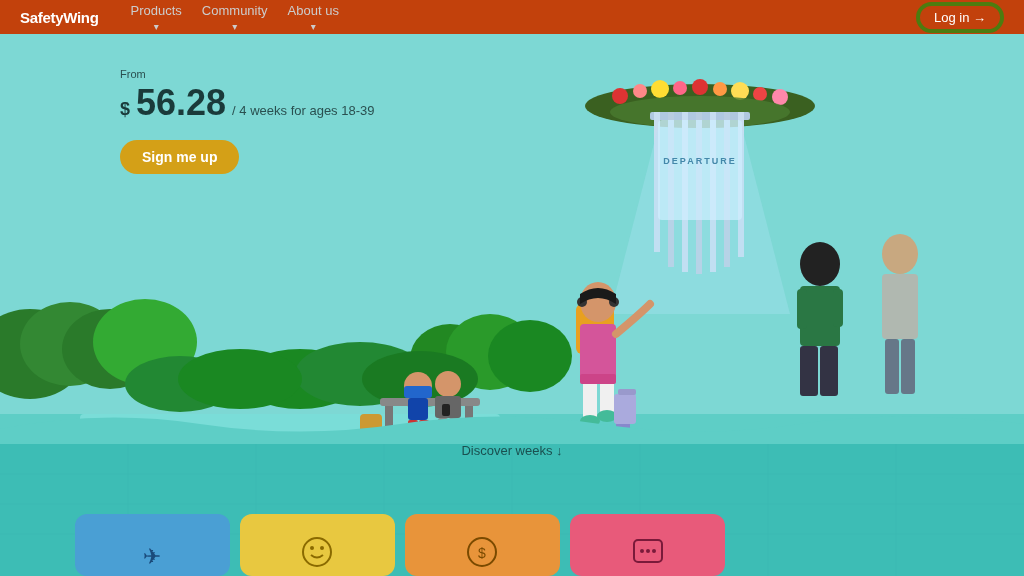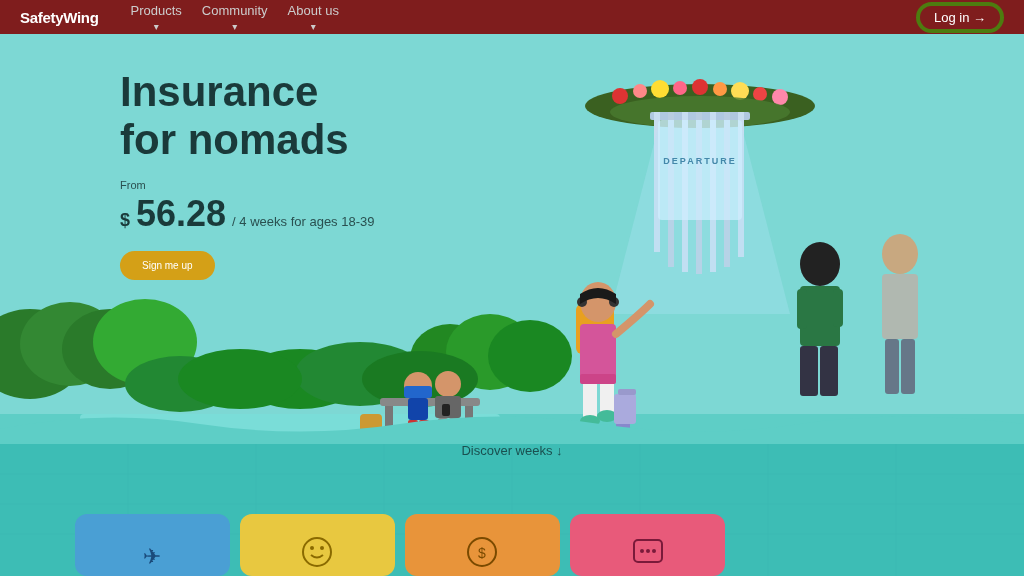--- a/index.html
+++ b/index.html
@@ -1,21 +1,21 @@
 <!DOCTYPE html>
 <html><head>
   <meta charset="utf-8">
   <style>
     * { margin: 0; padding: 0; box-sizing: border-box; }
     body { width: 1024px; height: 576px; overflow: hidden; font-family: -apple-system, BlinkMacSystemFont, 'Segoe UI', sans-serif; }
 
     
     .navbar {
       position: fixed; top: 0; left: 0; width: 100%; height: 34px;
-      background: #7f1d1d; display: flex; align-items: center; padding: 0 20px;
+      background: #c2410c; display: flex; align-items: center; padding: 0 20px;
       z-index: 100; gap: 24px;
     }
     .navbar-brand {
       color: white; font-weight: 700; font-size: 15px; letter-spacing: -0.3px; white-space: nowrap;
     }
     .navbar-nav { display: flex; align-items: center; gap: 4px; flex: 1; }
     .nav-item {
       color: #ccc; font-size: 13px; padding: 4px 8px; cursor: pointer;
       display: flex; align-items: center; gap: 3px; white-space: nowrap; flex-direction: column;
     }
@@ -55,21 +55,21 @@
       font-size: 18px; font-weight: 700; color: #1a3a3a;
     }
     .hero-price-amount {
       font-size: 36px; font-weight: 700; color: #1a3a3a;
     }
     .hero-price-period {
       font-size: 13px; color: #2a5050;
     }
     .hero-cta {
       background: #d4a017; color: white; border: none; border-radius: 20px;
-      padding: 9px 22px; font-size: 10px; font-weight: 400; cursor: pointer;
+      padding: 9px 22px; font-size: 14px; font-weight: 700; cursor: pointer;
     }
 
     
     .discover-more {
       position: absolute; bottom: 118px; left: 50%; transform: translateX(-50%);
       font-size: 13px; color: #1a5050; z-index: 10; white-space: nowrap;
       cursor: pointer;
     }
   </style>
 </head>
@@ -241,24 +241,20 @@
     <circle cx="482" cy="518" r="14" fill="none" stroke="#7a4a00" stroke-width="2"></circle>
     <text x="482" y="524" text-anchor="middle" font-size="14" fill="#7a4a00">$</text>
 
     <rect x="634" y="506" width="28" height="22" fill="none" stroke="#7a1a3a" stroke-width="2" rx="4"></rect>
     <circle cx="642" cy="517" r="2" fill="#7a1a3a"></circle>
     <circle cx="648" cy="517" r="2" fill="#7a1a3a"></circle>
     <circle cx="654" cy="517" r="2" fill="#7a1a3a"></circle>
   </svg>
 
   <div class="hero-content" style="z-index:20;position:absolute;top:68px;left:120px;">
-    <h1 class="hero-title">
-      <span>Insurance</span><br>
-      <span>for nomads</span>
-    </h1>
     <div class="hero-price-from">From</div>
     <div class="hero-price-row">
       <span class="hero-price-dollar">$</span>
       <span class="hero-price-amount">56.28</span>
       <span class="hero-price-period">/ 4 weeks for ages 18-39</span>
     </div>
     <button class="hero-cta">Sign me up</button>
   </div>
 
   <div class="discover-more" style="position:absolute;bottom:118px;left:50%;transform:translateX(-50%);z-index:20;font-size:13px;color:#1a5050;">Discover weeks ↓</div>

